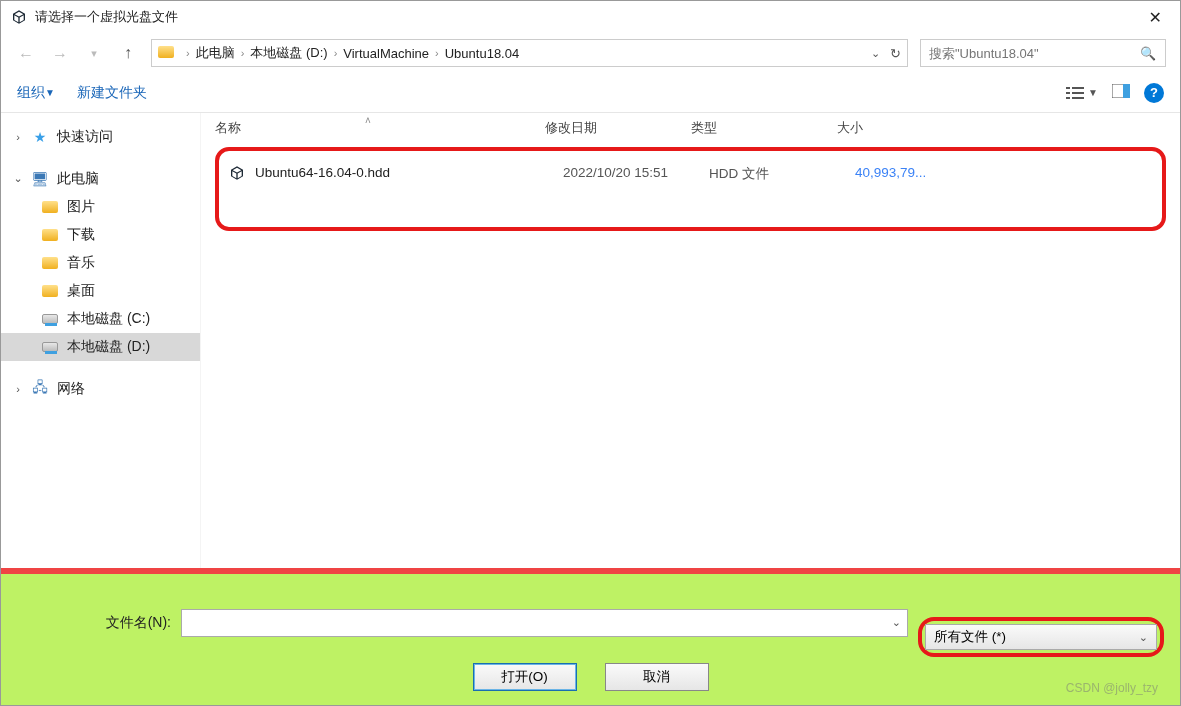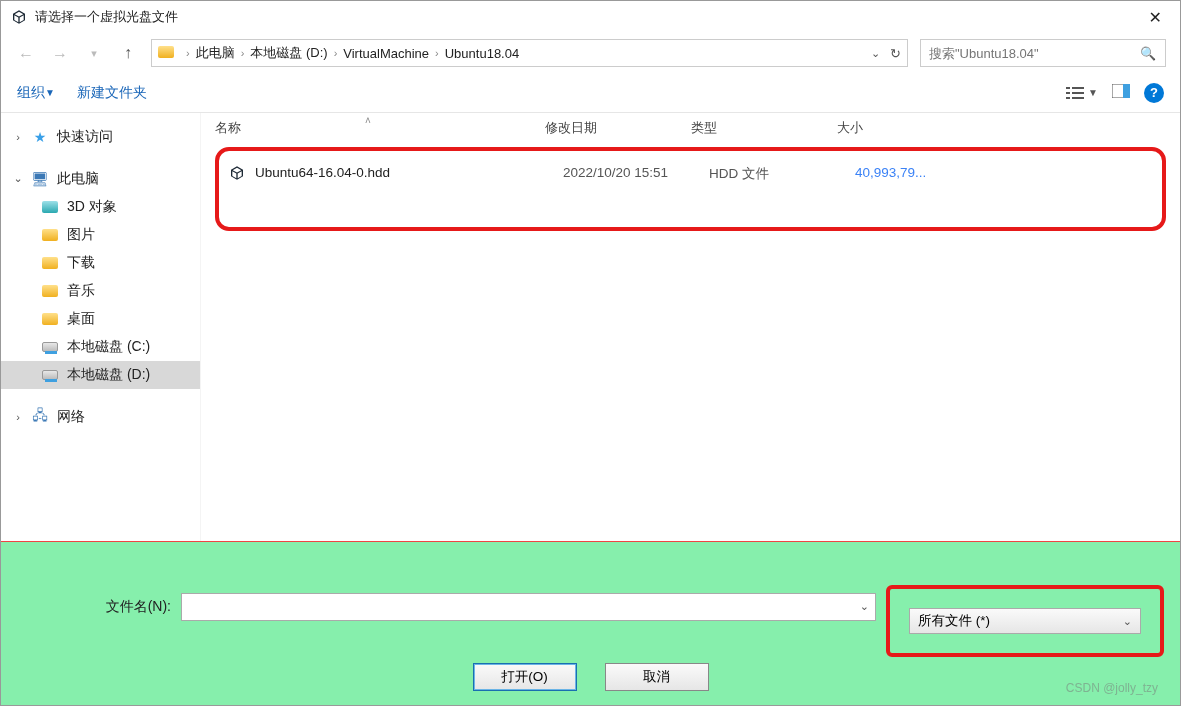--- a/index.html
+++ b/index.html
@@ -60,26 +60,26 @@
 
 .filewrap { margin: 6px 14px 0 14px; border: 4px solid #e61919; border-radius: 14px; padding: 10px 8px 40px 8px; }
 .filerow { display: flex; align-items: flex-start; font-size: 13.5px; color: #222; padding: 4px 2px; }
 .filerow .cube-icon { margin-right: 10px; }
 .filerow .fname { width: 308px; }
 .filerow .fdate { width: 146px; color: #555; }
 .filerow .ftype { width: 146px; color: #555; }
 .filerow .fsize { width: 120px; color: #3b82f6; }
 
 
-.footer { border-top: 1px solid #ef4444; padding: 14px 16px 14px 16px; background: #86efac; }
+.footer { border-top: 6px solid #ef4444; padding: 14px 16px 14px 16px; background: #bef264; }
 .footer-row1 { display: flex; align-items: center; gap: 10px; }
 .fn-label { font-size: 14px; color: #222; width: 80px; text-align: right; margin-left: 74px; }
 .fn-input { flex: 1; height: 28px; border: 1px solid #aaa; display: flex; align-items: center; justify-content: flex-end; padding: 0 6px; background: #fff; }
 .fn-input .dd { font-size: 11px; color: #555; }
-.typebox-wrap { border: 4px solid #e61919; border-radius: 6px; padding: 19px; margin-top: 29px; }
+.typebox-wrap { border: 4px solid #e61919; border-radius: 16px; padding: 3px; margin-top: 29px; }
 .typebox { width: 232px; height: 26px; border: 1px solid #aaa; background: linear-gradient(#fafafa,#e6e6e6); display: flex; align-items: center; padding: 0 8px; font-size: 13.5px; justify-content: space-between; }
 .footer-row2 { display: flex; justify-content: center; gap: 28px; margin-top: 6px; position: relative; }
 .btn { width: 104px; height: 28px; border: 1px solid #888; background: linear-gradient(#fafafa,#e6e6e6); font-size: 13.5px; display: flex; align-items: center; justify-content: center; }
 .btn.primary { border: 1px solid #1a6fb0; box-shadow: 0 0 0 1px #6ab4e6 inset; }
 .watermark { position: absolute; right: 6px; bottom: -4px; font-size: 12px; color: rgba(120,120,120,0.5); pointer-events: none; }
 
 
 .cube-icon svg { width: 16px; height: 16px; display: block; }
 </style>
 </head>
@@ -168,26 +168,20 @@
       </div>
 
       <div class="side-group">
         <div class="side-item top">
           <span class="caret-left" style="transform:translateY(-1px)">⌄</span>
           <span class="ico ico-pc">🖥</span>
           <span>此电脑</span>
         </div>
         <div class="side-item child">
           <span class="ico">
-              <span class="ico-folder cyan"></span>
-            </span>
-          <span>3D 对象</span>
-        </div>
-        <div class="side-item child">
-          <span class="ico">
               <span class="ico-folder"></span>
             </span>
           <span>图片</span>
         </div>
         <div class="side-item child">
           <span class="ico">
               <span class="ico-folder"></span>
             </span>
           <span>下载</span>
         </div>

